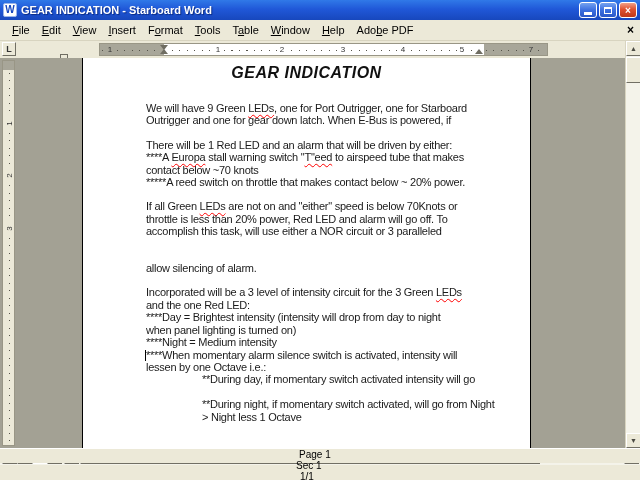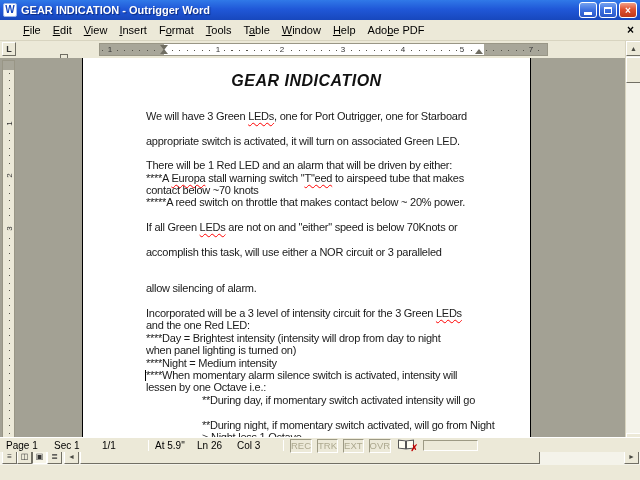--- a/index.html
+++ b/index.html
@@ -24,21 +24,21 @@
     width:18px;height:16px;border-radius:3px;border:1px solid #fff;
     display:flex;align-items:center;justify-content:center;color:#fff;font-size:10px;font-weight:bold;
     background:linear-gradient(180deg,#74a2f0 0%,#3b6fe0 50%,#2a57c8 100%);
   }
   .tb-btn.close{background:linear-gradient(180deg,#F0A088 0%,#E05230 45%,#C03818 100%);}
   .tb-btn .min-glyph{display:block;width:8px;height:3px;background:#fff;margin-top:7px;}
   .tb-btn .restore-glyph{display:block;width:8px;height:7px;border:1px solid #fff;border-top-width:2px;background:transparent;}
   
   #menubar{
     position:absolute;top:20px;left:0;width:640px;height:21px;background:#ECE9D8;
-    border-bottom:1px solid #d8d4c0;display:flex;align-items:center;font-size:11px;color:#000;padding-left:17px;
+    border-bottom:1px solid #d8d4c0;display:flex;align-items:center;font-size:11px;color:#000;padding-left:6px;
   }
   .menu-item{padding:2px 6px;white-space:nowrap;}
   #menu-close{margin-left:auto;margin-right:6px;font-size:12px;font-weight:bold;line-height:12px;}
   
   #ruler-row{position:absolute;top:41px;left:0;width:625px;height:17px;background:#ECE9D8;}
   #tab-stop-btn{
     position:absolute;left:2px;top:1px;width:14px;height:14px;background:#ECE9D8;
     border:1px solid;border-color:#fff #716f64 #716f64 #fff;
     font-size:9px;font-weight:bold;text-align:center;line-height:13px;color:#333;
   }
@@ -61,21 +61,21 @@
   #v-ruler{position:absolute;left:2px;top:2px;width:13px;height:386px;background:#ECE9D8;border:1px solid #999686;}
   #v-ruler .top-margin{position:absolute;top:0;left:0;right:0;height:9px;background:#A8A699;}
   #v-ruler::after{content:"";position:absolute;top:12px;bottom:2px;left:6px;width:1px;
     background:repeating-linear-gradient(180deg,#55534a 0 1px,transparent 1px 7.5px);}
   .vnum{position:absolute;left:0;width:13px;text-align:center;font-size:8px;color:#333;background:#ECE9D8;transform:rotate(-90deg);line-height:9px;z-index:2;}
   #page{
     position:absolute;left:82px;top:0;width:449px;height:390px;background:#fff;
     border-left:1px solid #000;border-right:1px solid #000;overflow:hidden;
   }
   #doc-title{
-    margin-top:14px;margin-bottom:21px;text-align:center;
+    margin-top:6px;margin-bottom:21px;text-align:center;
     font-style:italic;font-weight:bold;font-size:16px;line-height:17px;color:#111;letter-spacing:0.5px;
   }
   #doc-body{
     margin-left:63px;width:350px;font-size:11px;line-height:12.4px;color:#1a1a1a;
     letter-spacing:-0.25px;white-space:nowrap;
   }
   .para{margin:0;}
   .para.gap{margin-bottom:12px;}
   .para.ind{margin-left:56px;}
   .sp{text-decoration:underline wavy #ff0000 1px;text-underline-offset:2px;text-decoration-skip-ink:none;}
@@ -96,22 +96,22 @@
     position:absolute;top:1px;width:15px;height:14px;background:#ECE9D8;
     border:1px solid;border-color:#fff #716f64 #716f64 #fff;
     font-size:8px;text-align:center;line-height:12px;color:#333;
   }
   .view-btn.active{background:#F7F5E8;border-color:#716f64 #fff #fff #716f64;}
   #hsb-left{position:absolute;left:64px;top:1px;width:15px;height:14px;background:#ECE9D8;border:1px solid;border-color:#fff #716f64 #716f64 #fff;font-size:7px;text-align:center;line-height:12px;color:#4a4a43;}
   #hsb-thumb{position:absolute;left:80px;top:1px;width:460px;height:14px;background:#ECE9D8;border:1px solid;border-color:#fff #716f64 #716f64 #fff;}
   #hsb-right{position:absolute;right:1px;top:1px;width:15px;height:14px;background:#ECE9D8;border:1px solid;border-color:#fff #716f64 #716f64 #fff;font-size:7px;text-align:center;line-height:12px;color:#4a4a43;}
   
   #statusbar{
-    position:absolute;top:437px;left:0;width:640px;height:15px;background:#ECE9D8;
-    border-top:1px solid #fff;display:flex;align-items:center;font-size:10px;color:#000;
+    position:absolute;top:448px;left:0;width:640px;height:15px;background:#ECE9D8;
+    border-top:1px solid #fff;display:flex;align-items:center;font-size:10px;color:#000;flex-direction:column;
   }
   .sb-field{white-space:nowrap;}
   #sb-page{margin-left:6px;width:48px;}
   #sb-sec{width:48px;}
   #sb-of{width:40px;}
   .sb-sep{width:1px;height:11px;background:#b5b29c;border-right:1px solid #fff;margin:0 6px;}
   #sb-at{width:42px;}
   #sb-ln{width:40px;}
   #sb-col{width:40px;}
   .mode{
@@ -125,21 +125,21 @@
   #spell-icon .sx{position:absolute;right:-3px;bottom:-2px;color:#C00000;font-size:9px;font-weight:bold;line-height:9px;}
   #sb-empty{width:55px;height:11px;border:1px solid;border-color:#9d9a84 #fff #fff #9d9a84;}
 </style>
 </head>
 <body>
 
 <div id="win">
 
   <div id="titlebar">
     <div id="app-icon">W</div>
-    <span class="title">GEAR INDICATION - Outrigger Word</span>
+    <span class="title">GEAR INDICATION - Starboard Word</span>
     <div class="tb-btns">
       <div class="tb-btn">
           <span class="min-glyph"></span>
         </div>
       <div class="tb-btn">
           <span class="restore-glyph"></span>
         </div>
       <div class="tb-btn close">
           <span>×</span>
         </div>
@@ -166,23 +166,23 @@
   </div>
 
   <div id="main">
     <div id="v-ruler">
       <div class="top-margin"></div>
       <span id="v-ruler-nums"><span class="vnum" style="top: 58px;">1</span><span class="vnum" style="top: 110px;">2</span><span class="vnum" style="top: 163px;">3</span></span>
     </div>
     <div id="page">
       <div id="doc-title">GEAR INDICATION</div>
       <div id="doc-body">
-          <div class="para gap"><span>We will have 3 Green </span><span class="sp">LEDs</span><span>, one for Port Outrigger, one for Starboard</span><br><br><span>appropriate switch is activated, it will turn on associated Green LED.</span></div>
+          <div class="para gap"><span>We will have 9 Green </span><span class="sp">LEDs</span><span>, one for Port Outrigger, one for Starboard</span><br><span>Outrigger and one for gear down latch. When E-Bus is powered, if</span><br></div>
           <div class="para gap"><span>There will be 1 Red LED and an alarm that will be driven by either:</span><br><span>****A </span><span class="sp">Europa</span><span> stall warning switch "</span><span class="sp">T"eed</span><span> to airspeed tube that makes</span><br><span>contact below ~70 knots</span><br><span>*****A reed switch on throttle that makes contact below ~ 20% power.</span></div>
-          <div class="para gap"><span>If all Green </span><span class="sp">LEDs</span><span> are not on and "either" speed is below 70Knots or</span><br><br><span>accomplish this task, will use either a NOR circuit or 3 paralleled</span><br></div>
+          <div class="para gap"><span>If all Green </span><span class="sp">LEDs</span><span> are not on and "either" speed is below 70Knots or</span><br><span>throttle is less than 20% power, Red LED and alarm will go off. To</span><br><span>accomplish this task, will use either a NOR circuit or 3 paralleled</span><br></div>
           <div class="para gap"><br><span>allow silencing of alarm.</span></div>
           <div class="para"><span>Incorporated will be a 3 level of intensity circuit for the 3 Green </span><span class="sp">LEDs</span><br><span>and the one Red LED:</span><br><span>****Day = Brightest intensity (intensity will drop from day to night</span><br><span>when panel lighting is turned on)</span><br><span>****Night = Medium intensity</span><br><span class="caret"></span><span>****When momentary alarm silence switch is activated, intensity will</span><br><span>lessen by one Octave i.e.:</span></div>
           <div class="para ind"><span>**During day, if momentary switch activated intensity will go</span><br><br><span>**During night, if momentary switch activated, will go from Night</span><br><span>&gt; Night less 1 Octave</span></div>
         </div>
     </div>
   </div>
 
   <div id="v-scrollbar">
     <div class="sb-btn" id="vsb-up">▲</div>
     <div id="vsb-thumb"></div>

